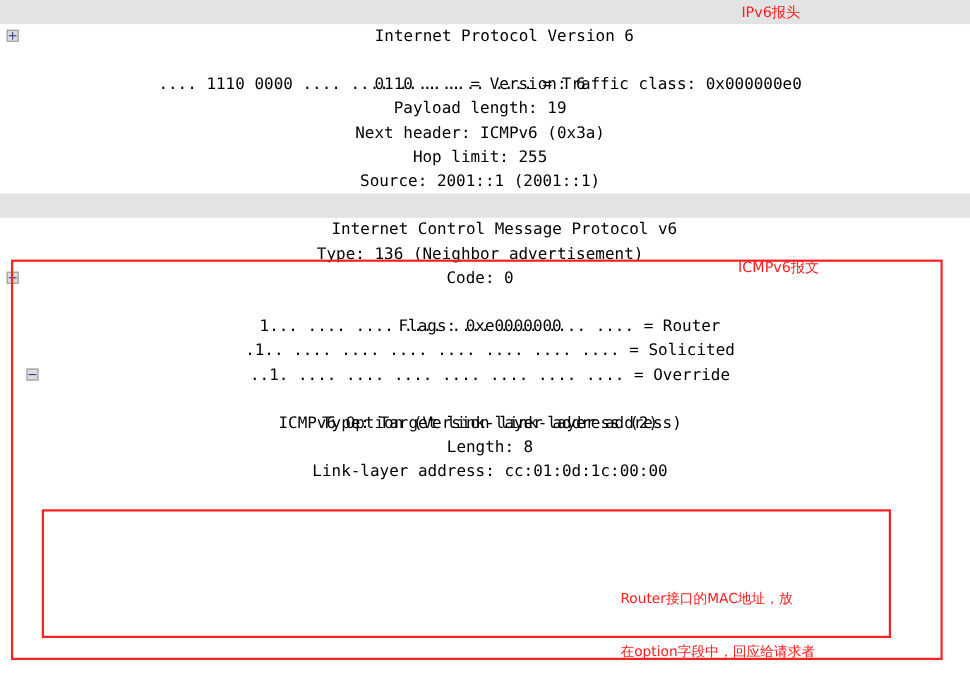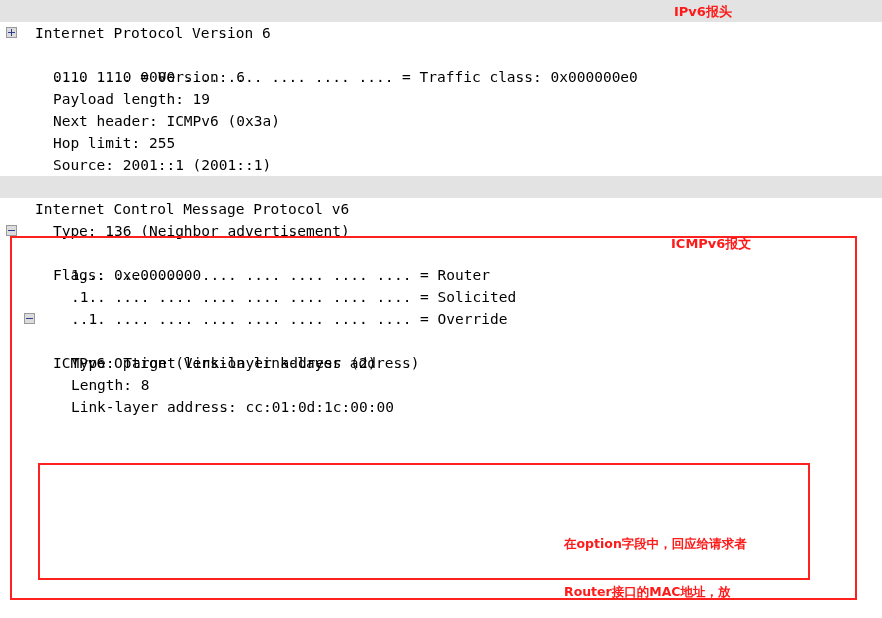--- a/index.html
+++ b/index.html
@@ -15,20 +15,21 @@
     overflow: hidden;
   }
 
   
   #packet-pane {
     position: absolute;
     left: 0;
     top: 0;
     width: 820px;
     height: 618px;
+    text-align: center;
   }
 
   .row {
     position: relative;
     height: 22px;
     line-height: 22px;
     white-space: pre;
     font-size: 14.5px;
     color: #000000;
   }
@@ -95,21 +96,21 @@
     width: 772px;
     height: 117px;
   }
 
   
   .annot {
     position: absolute;
     color: #ff1a1a;
     font-family: "DejaVu Sans", "Liberation Sans", sans-serif;
     font-size: 13px;
-    font-weight: bold;
+    font-weight: normal;
     line-height: 15px;
     white-space: pre;
   }
   #annot-ipv6-header { left: 674px; top: 4px; }
   #annot-icmpv6-msg  { left: 671px; top: 236px; text-align: center; }
   #annot-option-note { left: 564px; top: 504px; font-size: 12.5px; line-height: 16px; }
 </style>
 </head>
 <body>
 
@@ -150,20 +151,23 @@
   </div>
 
   <div class="row protocol-header">
     <span class="txt">Internet Control Message Protocol v6</span>
   </div>
 
   <div class="row ind1">
     <span class="txt">Type: 136 (Neighbor advertisement)</span>
   </div>
 
+  <div class="row ind1">
+    <span class="txt">Code: 0</span>
+  </div>
 
 
   <div class="row ind1">
     <span class="expander"></span>
     <span class="txt">Flags: 0xe0000000</span>
   </div>
 
   <div class="row ind2">
     <span class="txt">1... .... .... .... .... .... .... .... = Router</span>
   </div>
@@ -195,15 +199,15 @@
   </div>
 
 </div>
 
 <div class="redbox" id="icmpv6-outer-box"></div>
 <div class="redbox" id="icmpv6-option-box"></div>
 
 <div class="annot" id="annot-ipv6-header">IPv6报头</div>
 <div class="annot" id="annot-icmpv6-msg">ICMPv6报文</div>
 <div class="annot" id="annot-option-note">
+  <div>Router接口的MAC地址，放</div>
   <div>在option字段中，回应给请求者</div>
-  <div>Router接口的MAC地址，放</div>
 </div>
 
 </body></html>

